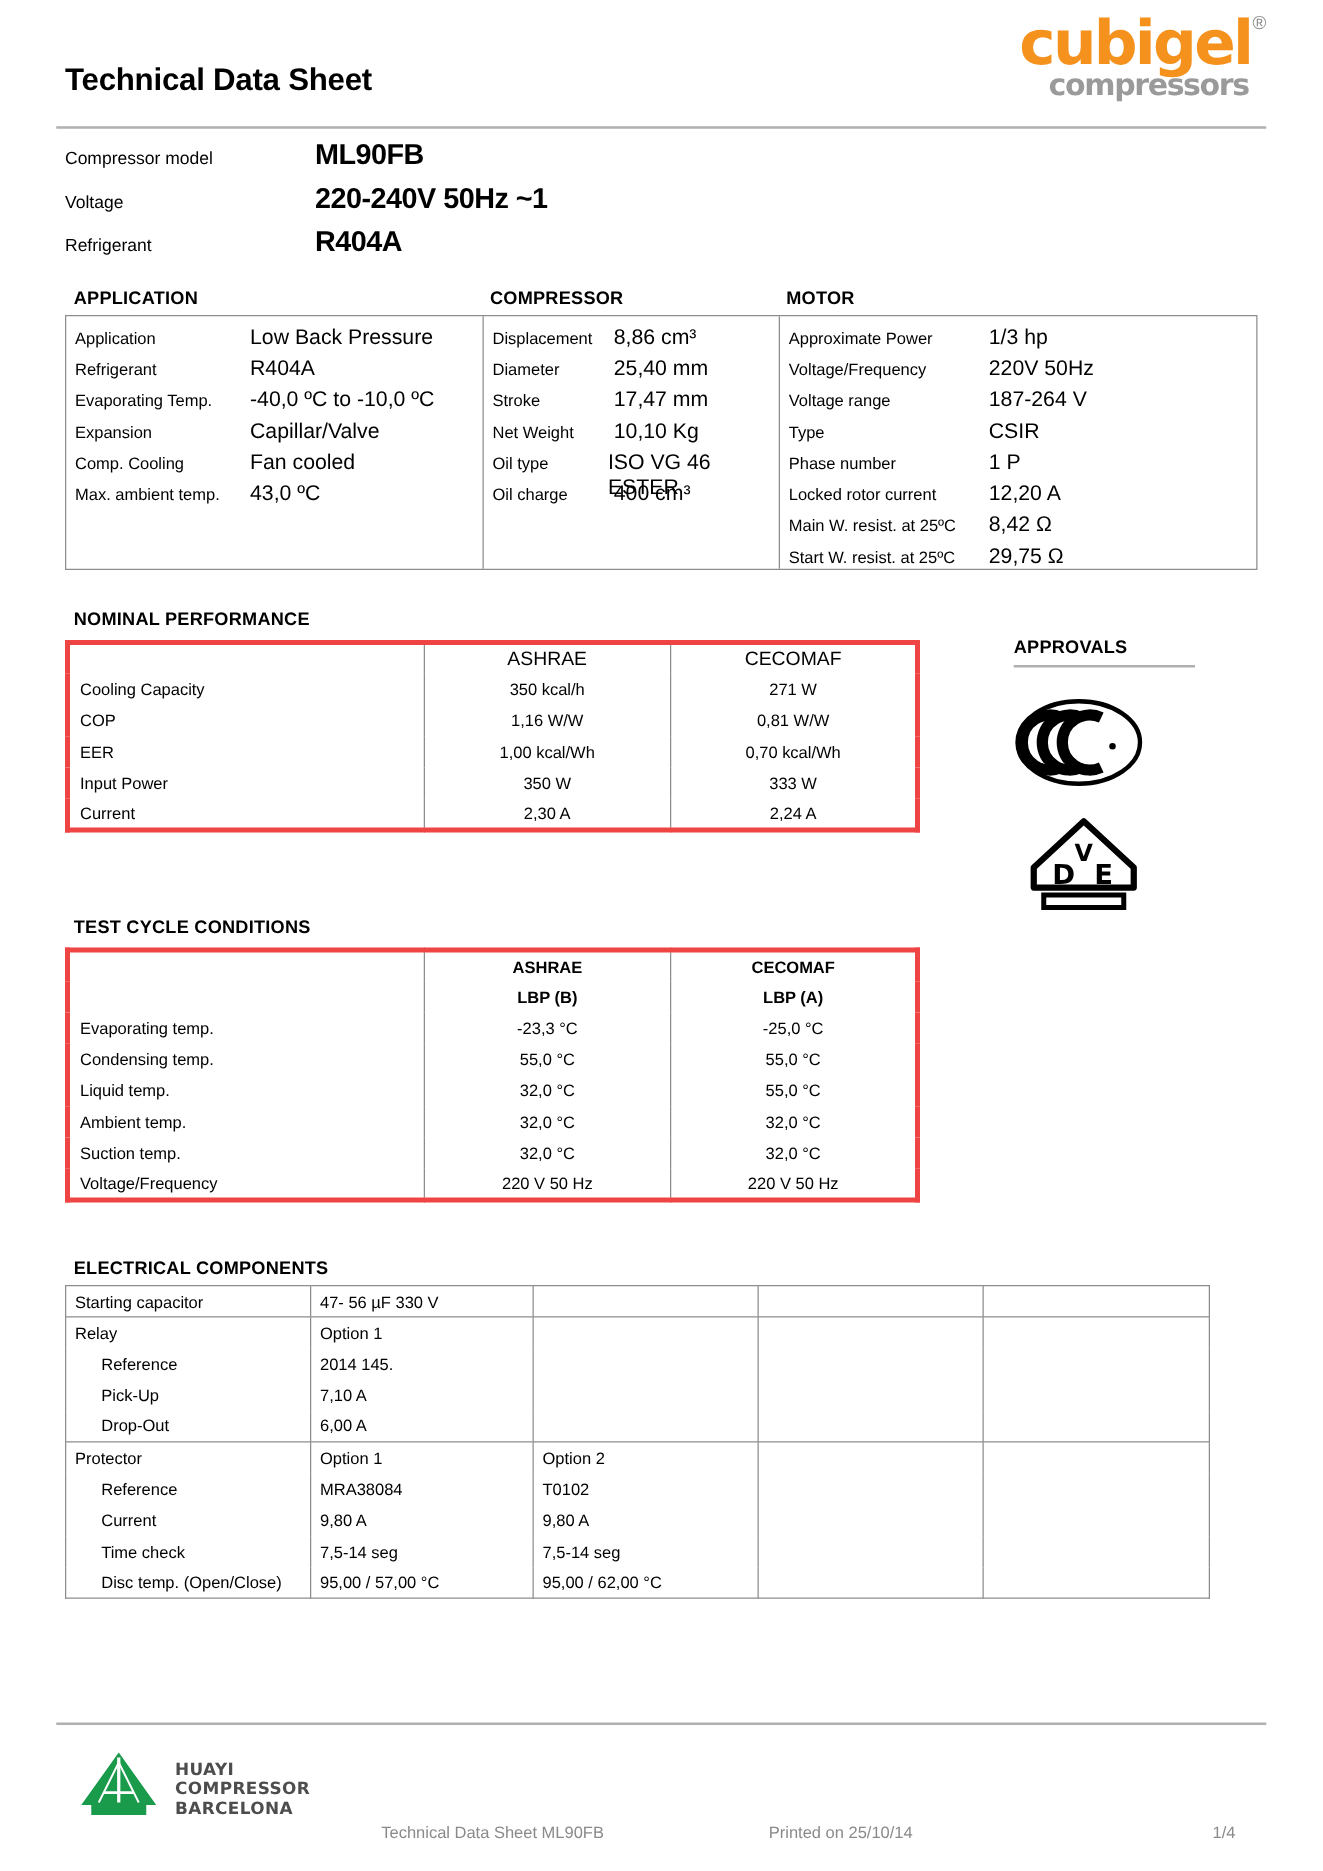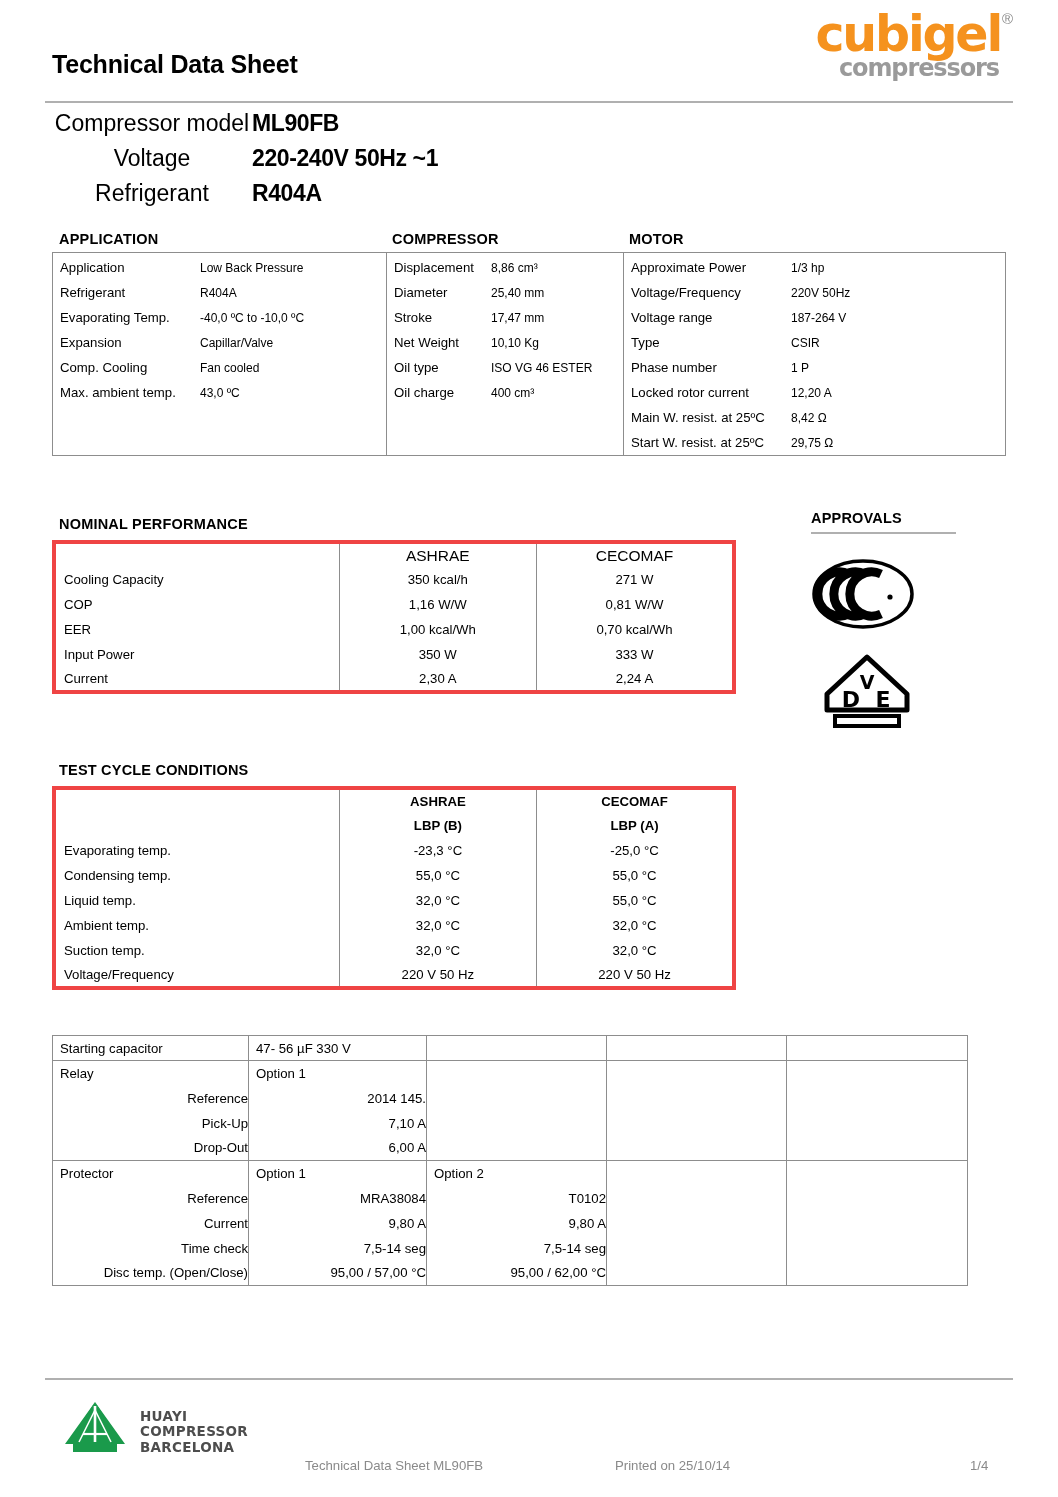--- a/index.html
+++ b/index.html
@@ -42,21 +42,21 @@
     font-family: "DejaVu Sans", sans-serif;
   }
   .rule-top {
     position: absolute; left: 45px; right: 45px; top: 101px;
     height: 2px; background: #b0b0b0;
   }
 
   
   .model-block { margin-top: 14px; padding-left: 7px; }
   .model-row { display: flex; align-items: baseline; height: 35px; }
-  .model-label { width: 200px; font-size: 23px; text-align: center; }
+  .model-label { width: 200px; font-size: 14px; }
   .model-value { font-size: 23px; font-weight: bold; letter-spacing: -0.4px; }
 
   
   .spec-wrap { margin-top: 16px; padding: 0 7px; }
   .spec-heads { display: flex; margin-bottom: 5px; }
   .spec-head { font-size: 14.5px; font-weight: bold; letter-spacing: 0.2px; }
   .sh1 { width: 333px; padding-left: 7px; }
   .sh2 { width: 237px; padding-left: 7px; }
   .sh3 { width: 355px; padding-left: 7px; }
 
@@ -64,21 +64,21 @@
     display: flex;
     border: 1px solid #8d8d8d;
     height: 204px;
   }
   .spec-col { padding: 7px 0 0 0; }
   .c1 { width: 333px; }
   .c2 { width: 237px; border-left: 1px solid #8d8d8d; }
   .c3 { width: 355px; border-left: 1px solid #8d8d8d; }
   .spec-row { display: flex; height: 25px; align-items: baseline; padding-left: 7px; }
   .spec-k { font-size: 13.2px; }
-  .spec-v { font-size: 12px; }
+  .spec-v { font-size: 17px; }
   .c1 .spec-k { width: 140px; }
   .c2 .spec-k { width: 97px; }
   .c3 .spec-k { width: 160px; }
 
   
   .sect-title {
     font-size: 14.5px; font-weight: bold; letter-spacing: 0.2px;
     padding-left: 14px;
   }
 
@@ -121,21 +121,21 @@
     height: 25px;
     padding: 0 0 0 7px;
     vertical-align: middle;
   }
   .elec-table td.sub { padding-left: 28px; }
   .elec-table .cw1 { width: 196px; }
   .elec-table .cw2 { width: 178px; }
   .elec-table .cw3 { width: 180px; }
   .elec-table .cw4 { width: 180px; }
   .elec-table .cw5 { width: 181px; }
-  .elec-table .nb-t { border-top: none; text-align: right; }
+  .elec-table .nb-t { border-top: none; }
   .elec-table .nb-b { border-bottom: none; margin-left: 24px; }
 
   
   .rule-bottom {
     position: absolute; left: 45px; right: 45px; top: 1378px;
     height: 2px; background: #b0b0b0;
   }
   .footer { position: absolute; left: 45px; top: 1398px; width: 968px; height: 80px; }
   .huayi { position: absolute; left: 14px; top: 2px; display: flex; align-items: center; }
   .huayi-text {
@@ -272,21 +272,21 @@
           </div>
         <div class="spec-row">
             <span class="spec-k">Start W. resist. at 25ºC</span>
             <span class="spec-v">29,75 Ω</span>
           </div>
       </div>
 
     </div>
   </div>
 
-  <div style="margin-top:60px">
+  <div style="margin-top:32px">
     <div class="sect-title">NOMINAL PERFORMANCE</div>
     <table class="perf-table" style="margin-top:8px">
       <tbody>
           <tr>
         <td class="lbl"></td>
         <td class="v1 hdr">ASHRAE</td>
         <td class="v2 hdr">CECOMAF</td>
       </tr>
       <tr>
         <td class="lbl">Cooling Capacity</td>
@@ -380,20 +380,21 @@
         <path d="M46 3 L86 40 L86 56 L6 56 L6 40 Z" fill="none" stroke="#000" stroke-width="5" stroke-linejoin="round"></path>
         <rect x="14" y="62" width="64" height="10" fill="none" stroke="#000" stroke-width="4"></rect>
         <text x="46" y="35" text-anchor="middle" font-family="DejaVu Sans, sans-serif" font-size="19" font-weight="bold" fill="#000">V</text>
         <text x="30" y="53" text-anchor="middle" font-family="DejaVu Sans, sans-serif" font-size="22" font-weight="bold" fill="#000">D</text>
         <text x="62" y="53" text-anchor="middle" font-family="DejaVu Sans, sans-serif" font-size="22" font-weight="bold" fill="#000">E</text>
       </svg>
     </div>
   </div>
 
   <div style="margin-top:45px">
+    <div class="sect-title">ELECTRICAL COMPONENTS</div>
     <table class="elec-table">
       <colgroup>
         <col class="cw1">
           <col class="cw2">
           <col class="cw3">
           <col class="cw4">
           <col class="cw5">
       </colgroup>
 
       <tbody>

